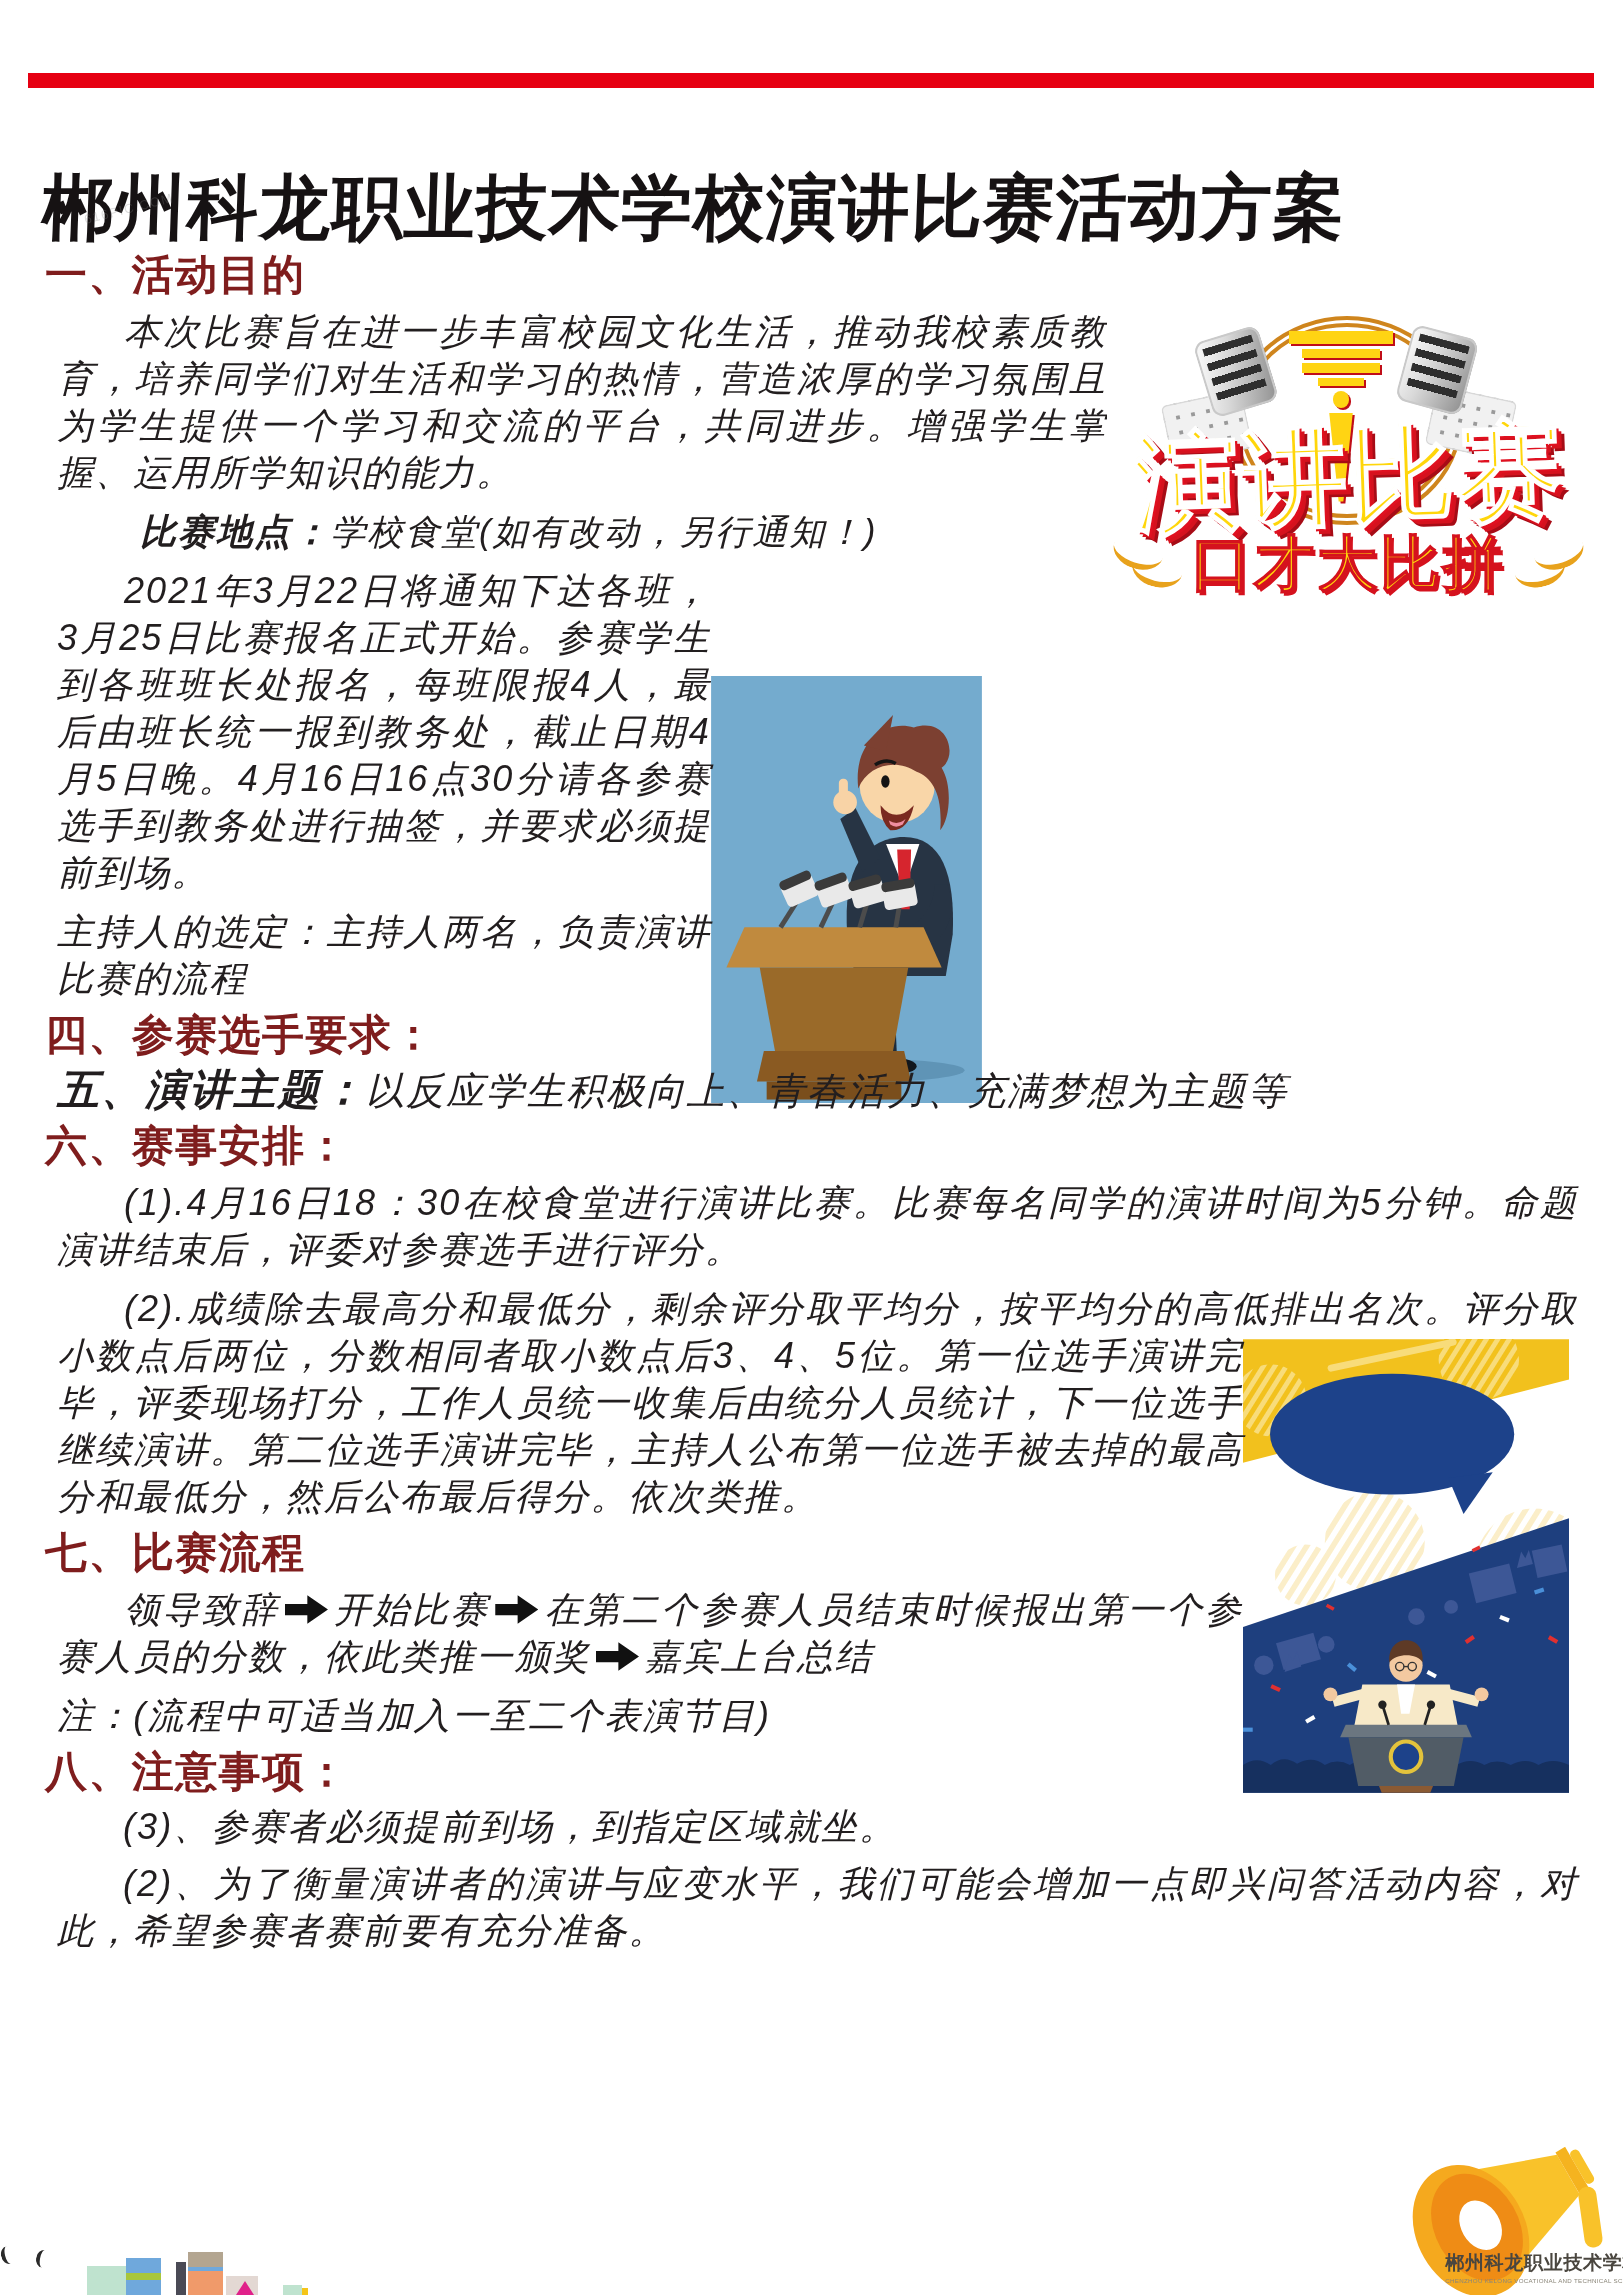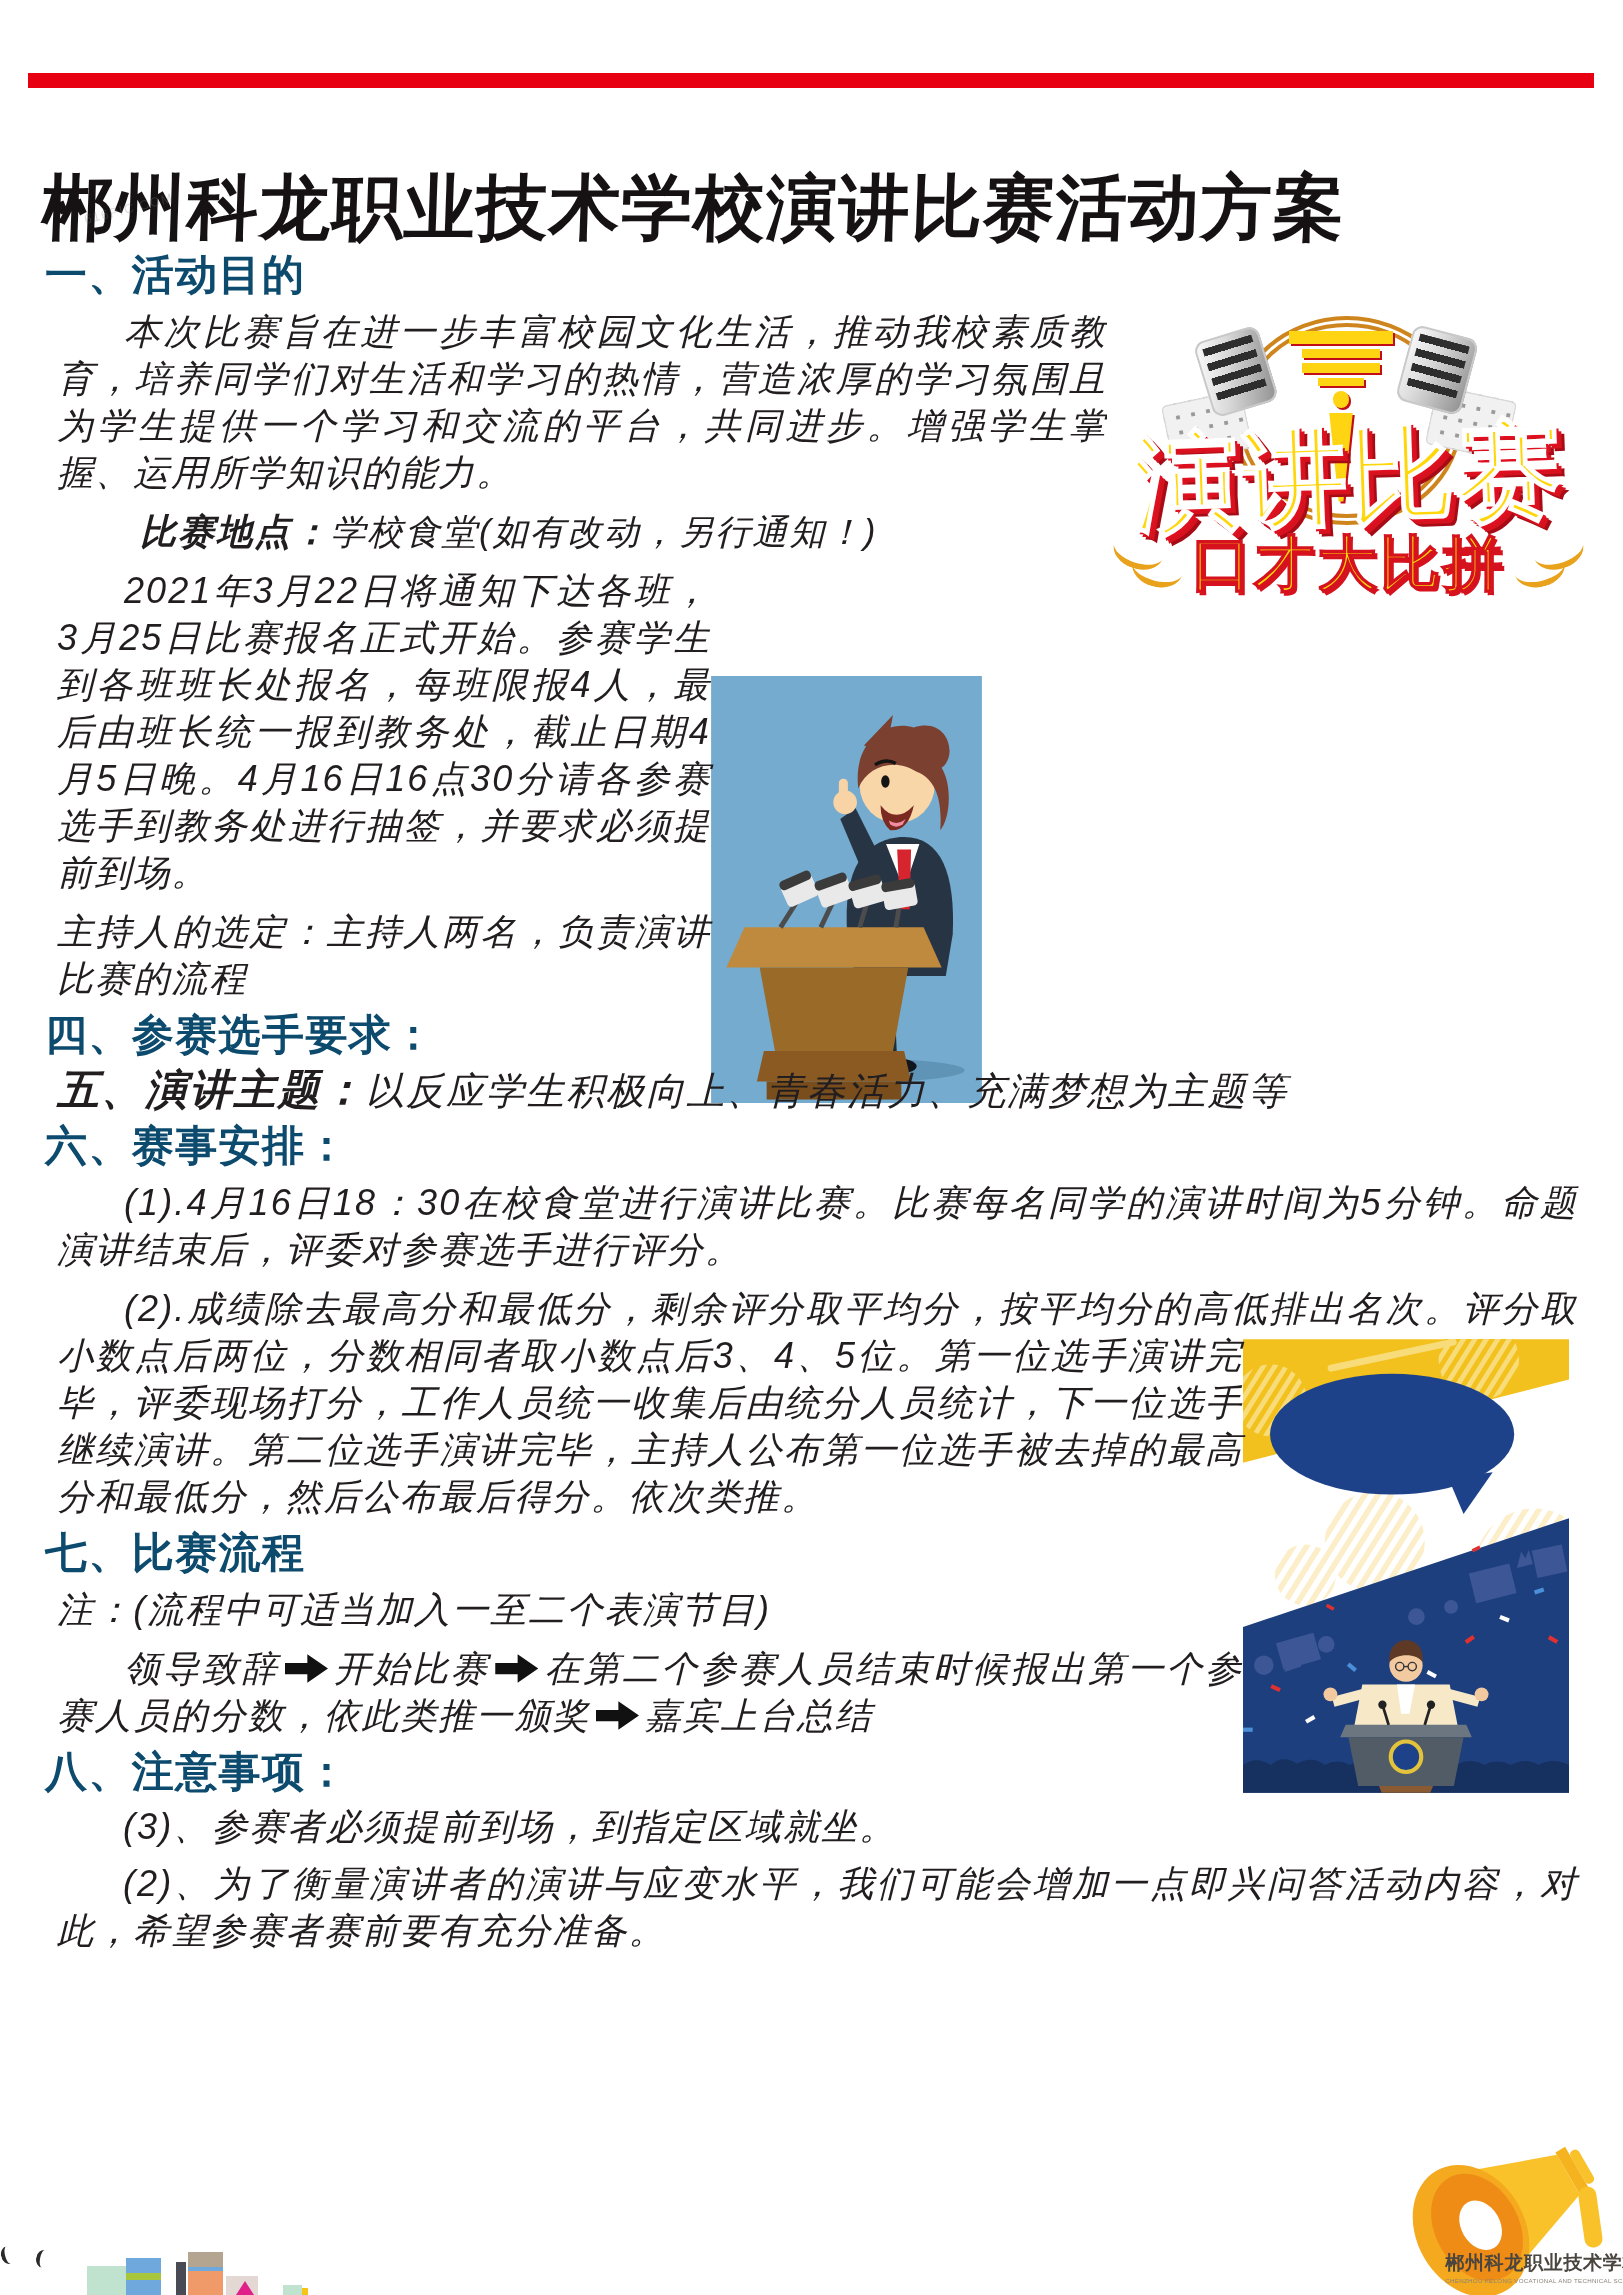--- a/index.html
+++ b/index.html
@@ -22,21 +22,21 @@
     background:#e60012;
   }
   .doc-title{
     margin:0;padding-top:162px;
     font-size:71px;line-height:1.3;letter-spacing:1.4px;
     font-weight:900;color:#161213;
     transform:skewX(-2deg);transform-origin:left;
     white-space:nowrap;
   }
   h2.sec{
-    margin:0;font-size:42px;line-height:42px;font-weight:700;color:#0c4a6e;
+    margin:0;font-size:42px;line-height:42px;font-weight:700;color:#7f1d1d;
     letter-spacing:1.4px;
   }
   .sec-inline-val{font-size:36px;font-weight:400;letter-spacing:1.4px;}
   p.body{
     margin:12px;font-size:36px;line-height:47px;letter-spacing:2.1px;
     text-align:justify;
     font-style:italic;
   }
   .indent{text-indent:67px;}
   .mt-s1h{margin-top:69px;}
@@ -347,24 +347,24 @@
           </g>
         <circle cx="201" cy="527" r="6" fill="#222"></circle>
           <circle cx="271" cy="527" r="6" fill="#222"></circle>
       </svg>
       <div class="watermark" style="left:83px;top:201px;">616PIC.COM</div>
     </div>
 
     <p class="body indent mt-p2">(2).成绩除去最高分和最低分，剩余评分取平均分，按平均分的高低排出名次。评分取小数点后两位，分数相同者取小数点后3、4、5位。第一位选手演讲完毕，评委现场打分，工作人员统一收集后由统分人员统计，下一位选手继续演讲。第二位选手演讲完毕，主持人公布第一位选手被去掉的最高分和最低分，然后公布最后得分。依次类推。</p>
 
     <h2 class="sec mt-s7h">七、比赛流程</h2>
-    <p class="body mt-s7n">注：(流程中可适当加入一至二个表演节目)</p>
     <p class="body indent flow">
       <span>领导致辞</span><span class="arrow"></span><span>开始比赛</span><span class="arrow"></span><span>在第二个参赛人员结束时候报出第一个参赛人员的分数，依此类推一颁奖</span><span class="arrow"></span><span>嘉宾上台总结</span>
     </p>
+    <p class="body mt-s7n">注：(流程中可适当加入一至二个表演节目)</p>
 
     <h2 class="sec mt-s8h">八、注意事项：</h2>
     <p class="body s8p first">(3)、参赛者必须提前到场，到指定区域就坐。</p>
     <p class="body s8p">(2)、为了衡量演讲者的演讲与应变水平，我们可能会增加一点即兴问答活动内容，对此，希望参赛者赛前要有充分准备。</p>
   </div>
 
   <div class="megaphone">
     <svg width="215" height="174" viewBox="0 0 310 250">
       <g transform="rotate(-30 150 125)">
         <polygon points="135,50 252,92 252,158 135,200" fill="#f9c22a"></polygon>

